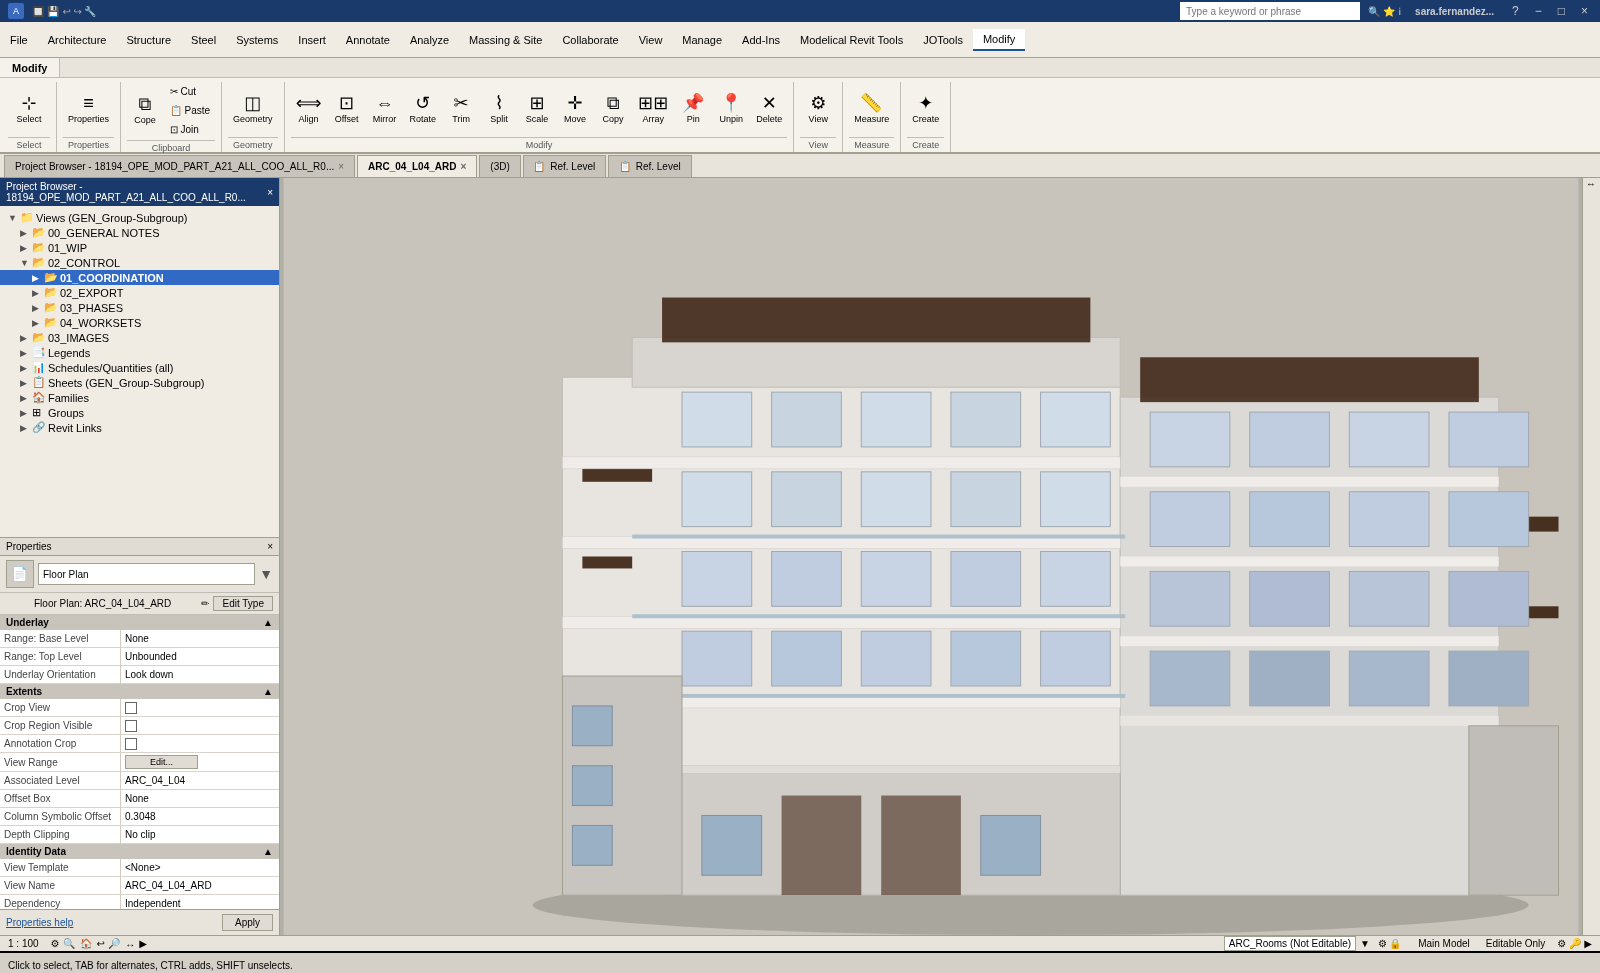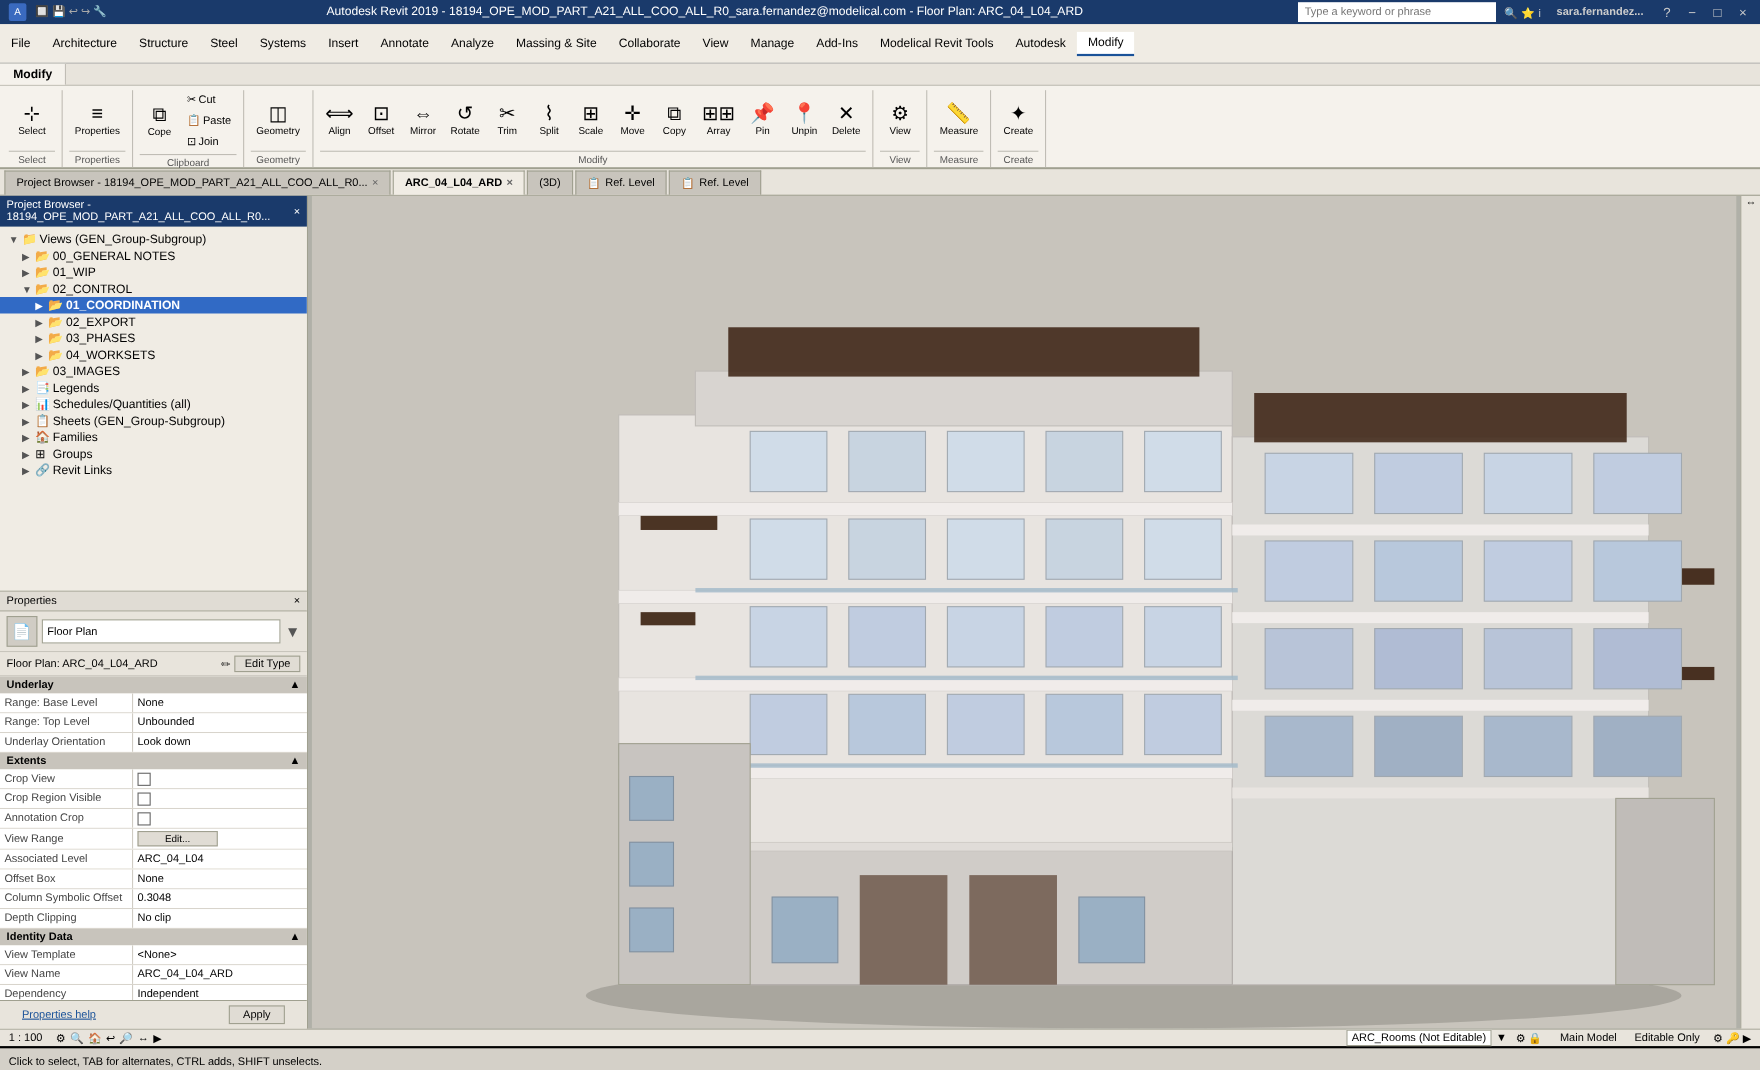--- a/index.html
+++ b/index.html
@@ -85,21 +85,20 @@
     #edit-type-btn { background: #e0dcd4; border: 1px solid #a0a090; padding: 1px 8px; font-size: 10px; cursor: pointer; display: flex; align-items: center; gap: 3px; }
   </style>
 </head>
 <body>
 
 <div id="title-bar">
   <div class="title-left">
     <span class="title-icon">A</span>
     <span style="font-size:10px;color:#aaa;margin:0 4px;">🔲 💾 ↩ ↪ 🔧</span>
   </div>
-  <div class="title-text">Autodesk Revit 2019 - 18194_OPE_MOD_PART_A21_ALL_COO_ALL_R0_sara.fernandez@modelical.com - Floor Plan: ARC_04_L04_ARD</div>
   <div class="title-right">
     <input class="search-box" placeholder="Type a keyword or phrase" style="">
     <span style="font-size:10px;color:#ccc;">🔍 ⭐ ℹ</span>
     <span style="font-size:10px;color:#ccc;margin:0 6px;font-weight:bold;">sara.fernandez...</span>
     <span class="title-btn">?</span>
     <span class="title-btn">−</span>
     <span class="title-btn">□</span>
     <span class="title-btn">×</span>
   </div>
 </div>
@@ -112,21 +111,21 @@
   <div class="menu-item">Systems</div>
   <div class="menu-item">Insert</div>
   <div class="menu-item">Annotate</div>
   <div class="menu-item">Analyze</div>
   <div class="menu-item">Massing &amp; Site</div>
   <div class="menu-item">Collaborate</div>
   <div class="menu-item">View</div>
   <div class="menu-item">Manage</div>
   <div class="menu-item">Add-Ins</div>
   <div class="menu-item">Modelical Revit Tools</div>
-  <div class="menu-item">Autodesk</div>
+  <div class="menu-item">JOTools</div>
   <div class="menu-item active">Modify</div>
 </div>
 
 <div id="ribbon">
   <div id="ribbon-tabs">
     <div class="ribbon-tab active">Modify</div>
   </div>
   <div id="ribbon-content">
 
     <div class="ribbon-group">
@@ -405,21 +404,21 @@
         <span style="cursor:pointer;">×</span>
       </div>
 
       <div id="prop-type-row">
         <div id="prop-type-icon">📄</div>
         <div id="prop-type-name">Floor Plan</div>
         <div id="prop-type-dropdown">▼</div>
       </div>
 
       <div id="floor-plan-selector">
-        <span style="flex:1;font-size:10px;">Floor Plan: ARC_04_L04_ARD</span>
+        <span style="flex:1;font-size:10px;margin-left:28px;">Floor Plan: ARC_04_L04_ARD</span>
         <span style="font-size:10px;">✏</span>
         <button id="edit-type-btn">Edit Type</button>
       </div>
 
       <div id="properties-content" style="overflow-y:auto;flex:1;">
 
         <div class="prop-section">
           <span>Underlay</span>
           <span>▲</span>
         </div>
@@ -493,21 +492,21 @@
           <div class="prop-label">View Name</div>
           <div class="prop-value">ARC_04_L04_ARD</div>
         </div>
         <div class="prop-row">
           <div class="prop-label">Dependency</div>
           <div class="prop-value">Independent</div>
         </div>
 
       </div>
 
-      <div style="display:flex; justify-content:space-between; align-items:center; padding:4px 20px; border-top:1px solid #a0a090; background:#e8e4dc;">
+      <div style="display:flex; justify-content:space-between; align-items:center; padding:4px 6px; border-top:1px solid #a0a090; background:#e8e4dc;">
         <a href="#" style="font-size:10px;color:#1a5299;text-decoration:underline;">Properties help</a>
         <button style="background:#e0dcd4;border:1px solid #a0a090;padding:2px 12px;font-size:10px;cursor:pointer;">Apply</button>
       </div>
     </div>
   </div>
 
   <div id="view-area" style="flex:1; background:#b0b0a8; position:relative; overflow:hidden;">
 
     <svg width="100%" height="100%" viewBox="0 0 1300 760" preserveAspectRatio="xMidYMid meet" style="position:absolute;top:0;left:0;">
 

